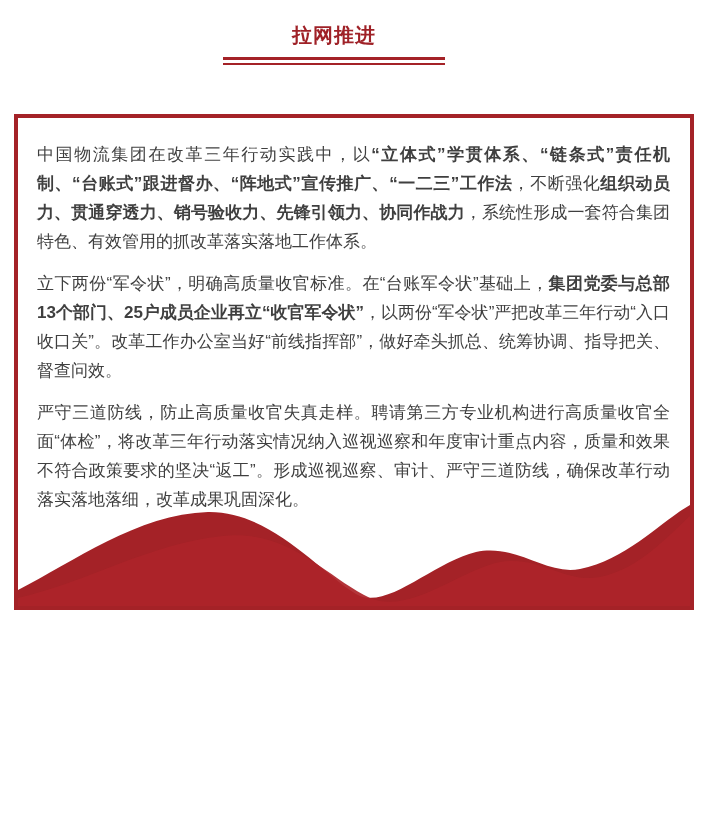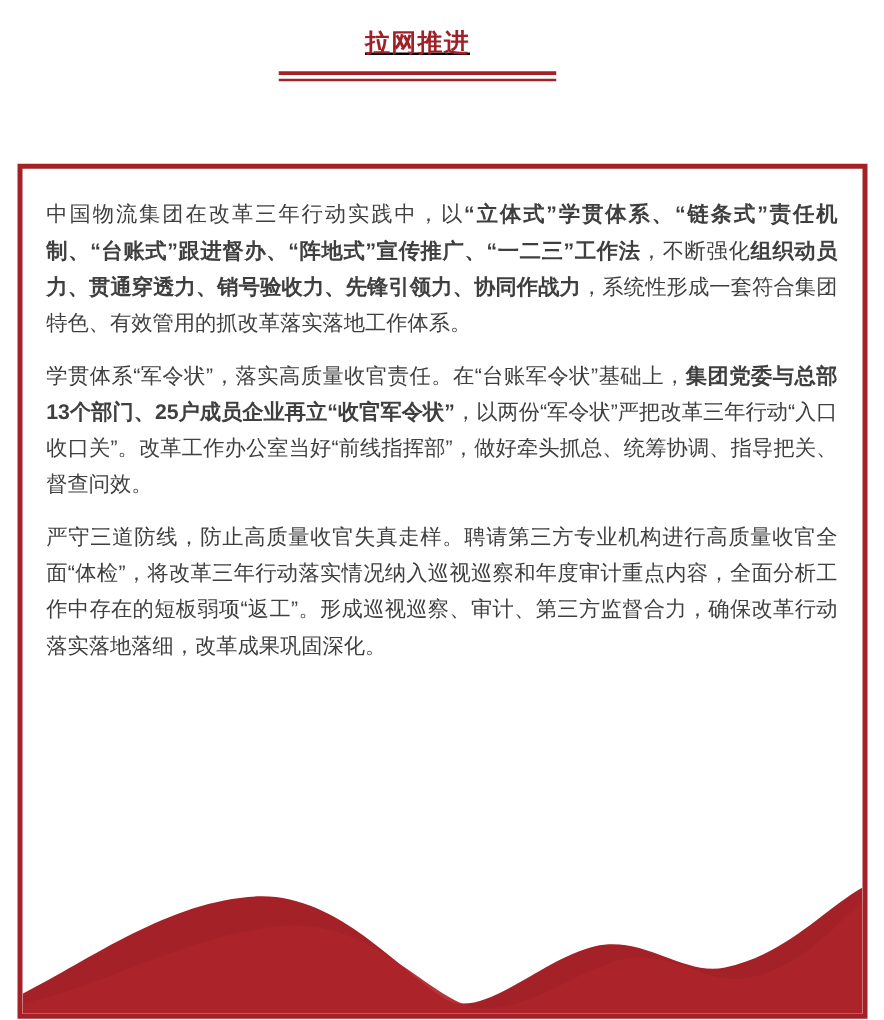--- a/index.html
+++ b/index.html
@@ -15,44 +15,43 @@
     overflow: hidden;
   }
 
   
   .header {
     position: absolute;
     top: 20px;
     left: 0;
     width: 668px;
     text-align: center;
-    text-decoration: underline;
   }
   .title-line {
     font-size: 20px;
     font-weight: 700;
     line-height: 31px;
     color: var(--title-red, #9f2127);
     letter-spacing: 1px;
   }
   .title-rule {
     width: 222px;
     height: 3px;            
     margin: 6px auto 0;
     border-top: 3px solid var(--accent, #a42227);
     border-bottom: 2px solid var(--accent, #a42227);
   }
 
   
   .card {
     position: absolute;
     left: 14px;
-    top: 131px;
+    top: 114px;
     width: 680px;
-    height: 684px;
+    height: 496px;
     box-sizing: border-box;
     border: 4px solid var(--accent, #a42227);
     background: var(--card-bg, #ffffff);
     overflow: hidden;
   }
   .card-content {
     position: relative;
     z-index: 2;
     padding: 22px 20px 0 19px;
   }
@@ -85,22 +84,22 @@
 
 <div class="header">
   <div class="title-line">拉网推进</div>
   <div class="title-rule"></div>
 </div>
 
 <div class="card">
   <div class="card-content">
     <div id="paragraphs">
         <p class="para"><span>中国物流集团在改革三年行动实践中，以</span><span class="b">“立体式”学贯体系、“链条式”责任机制、“台账式”跟进督办、“阵地式”宣传推广、“一二三”工作法</span><span>，不断强化</span><span class="b">组织动员力、贯通穿透力、销号验收力、先锋引领力、协同作战力</span><span>，系统性形成一套符合集团特色、有效管用的抓改革落实落地工作体系。</span></p>
-        <p class="para"><span>学贯体系“军令状”，落实高质量收官责任。在“台账军令状”基础上，</span><span class="b">集团党委与总部13个部门、25户成员企业再立“收官军令状”</span><span>，以两份“军令状”严把改革三年行动“入口收口关”。改革工作办公室当好“前线指挥部”，做好牵头抓总、统筹协调、指导把关、督查问效。</span></p>
-        <p class="para"><span>严守三道防线，防止高质量收官失真走样。聘请第三方专业机构进行高质量收官全面“体检”，将改革三年行动落实情况纳入巡视巡察和年度审计重点内容，全面分析工作中存在的短板弱项“返工”。形成巡视巡察、审计、第三方监督合力，确保改革行动落实落地落细，改革成果巩固深化。</span></p>
+        <p class="para"><span>立下两份“军令状”，明确高质量收官标准。在“台账军令状”基础上，</span><span class="b">集团党委与总部13个部门、25户成员企业再立“收官军令状”</span><span>，以两份“军令状”严把改革三年行动“入口收口关”。改革工作办公室当好“前线指挥部”，做好牵头抓总、统筹协调、指导把关、督查问效。</span></p>
+        <p class="para"><span>严守三道防线，防止高质量收官失真走样。聘请第三方专业机构进行高质量收官全面“体检”，将改革三年行动落实情况纳入巡视巡察和年度审计重点内容，质量和效果不符合政策要求的坚决“返工”。形成巡视巡察、审计、严守三道防线，确保改革行动落实落地落细，改革成果巩固深化。</span></p>
       </div>
   </div>
 
   <svg class="wave-svg" viewBox="0 0 672 106" preserveAspectRatio="none" aria-hidden="true">
     <path class="wave-back" d="M0,90 C55,62 120,14 190,12 C252,11 300,70 338,94
              C368,112 415,62 458,52 C498,43 528,76 562,69
              C610,59 642,22 672,5 L672,106 L0,106 Z"></path>
     <path class="wave-front" d="M0,98 C70,82 130,44 205,36 C272,29 312,80 352,98
              C392,115 442,70 482,62 C522,55 547,84 582,77
              C622,69 652,34 672,16 L672,106 L0,106 Z"></path>

